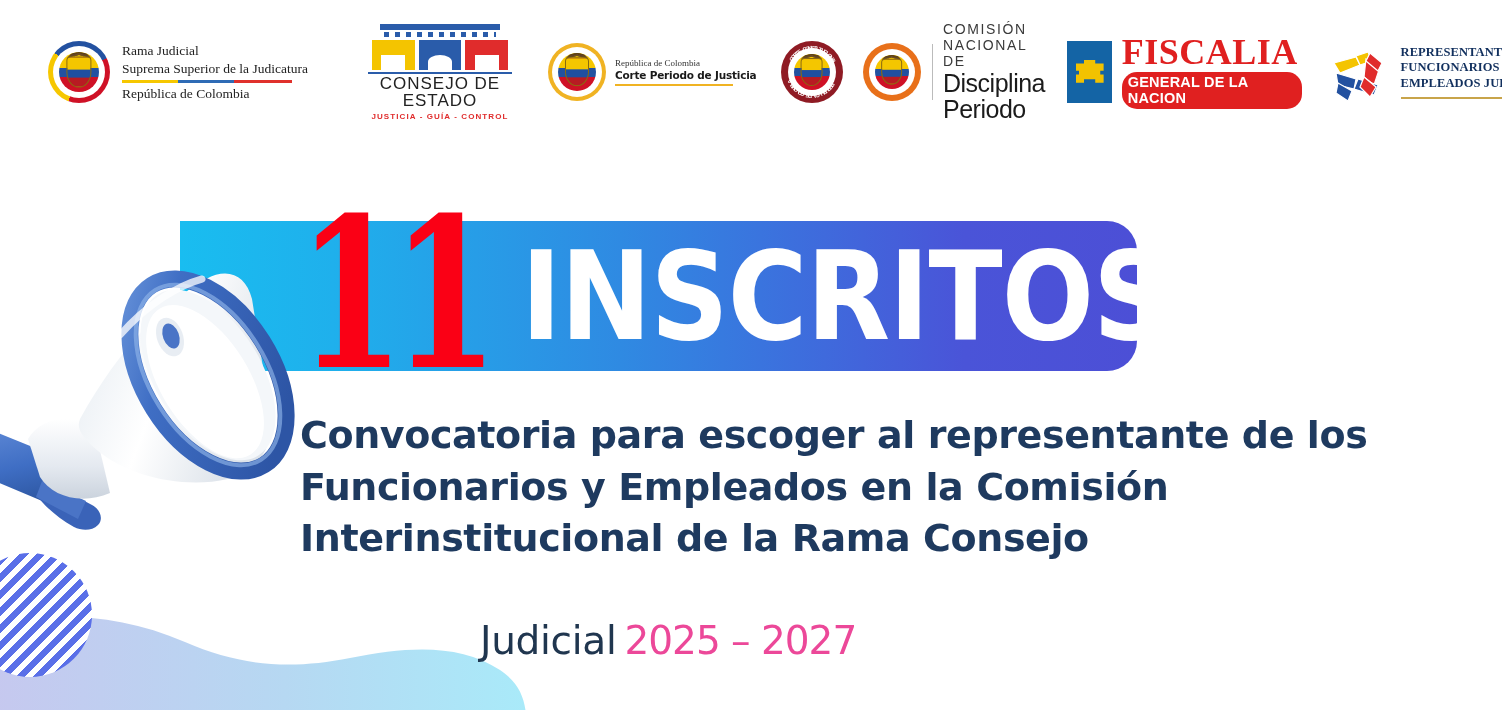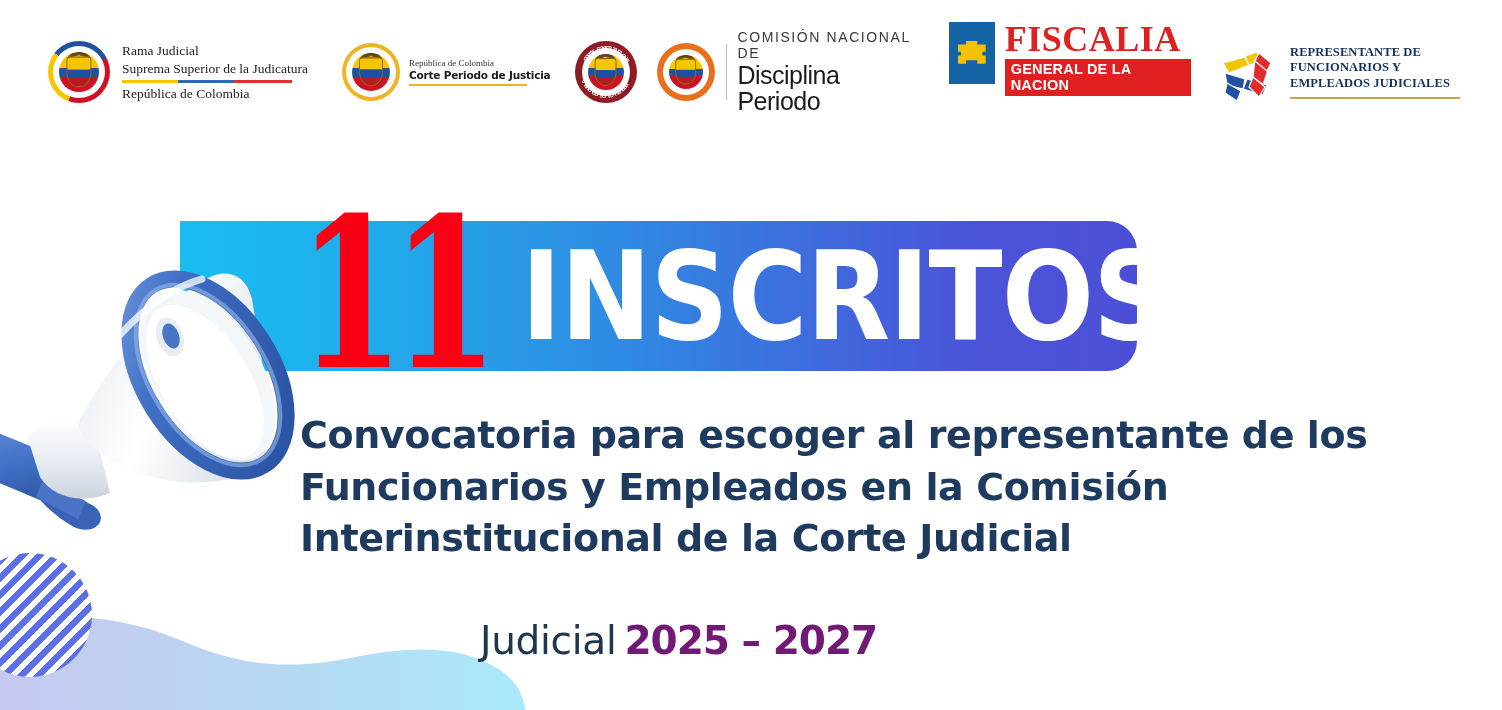--- a/index.html
+++ b/index.html
@@ -108,28 +108,28 @@
   .dj{ margin-left:20px; display:flex; align-items:center;}
   .dj-ring{ width:58px;height:58px; background:#e8701a; }
   .dj-ring .inner-white{ position:absolute; inset:6px; background:#fff; border-radius:50%;}
   .dj-ring .shield-core{ width:34px;height:34px; z-index:2;}
   .dj-sep{ width:1px; height:56px; background:#bbb; margin:0 11px; }
   .dj-t1{ font-size:14px; letter-spacing:1.6px; color:#3a3a3a; }
   .dj-t2{ font-size:25px; color:#1b1b1b; line-height:1.0; margin-top:2px; letter-spacing:-0.5px;}
   .dj-t3{ font-size:25px; color:#1b1b1b; line-height:1.05; letter-spacing:-0.5px;}
 
   
-  .fg{ margin-left:22px; display:flex; align-items:flex-start; }
+  .fg{ margin-left:22px; display:flex; align-items:center; }
   .fg-sq{ width:48px;height:62px;background:#1464a5; position:relative;}
   .fg-puz{ position:absolute; left:50%; top:50%; transform:translate(-50%,-50%);
            width:28px;height:30px;background:#f2c200;
            clip-path:polygon(0% 22%,30% 22%,30% 10%,70% 10%,70% 22%,100% 22%,100% 46%,88% 46%,88% 58%,100% 58%,100% 86%,70% 86%,70% 74%,30% 74%,30% 86%,0% 86%,0% 58%,12% 58%,12% 46%,0% 46%);}
   .fg-tx{ margin-left:10px; }
   .fg-t1{ font-family:"Liberation Serif", serif; font-size:36px; font-weight:bold; color:#e02020; line-height:0.95; letter-spacing:0.5px;}
-  .fg-t2{ background:#e02020; color:#fff; font-size:14.5px; font-weight:bold; padding:2px 6px 3px; letter-spacing:0.2px; margin-top:3px; display:inline-block;}
+  .fg-t2{ background:#e02020; color:#fff; font-size:14.5px; font-weight:bold; padding:2px 6px 3px; letter-spacing:0.2px; margin-top:3px; display:inline-block;border-radius:15px;}
 
   
   .rp{ margin-left:24px; display:flex; align-items:center; }
   .rp-ic{ position:relative; width:64px; height:66px; flex:none; }
   .rp-tx{ margin-left:11px; }
   .rp-t{ font-family:"Liberation Serif", serif; font-weight:bold; font-size:12.5px; color:#12305e; line-height:1.22; letter-spacing:0.1px; white-space:nowrap;}
   .rp-rule{ height:2px; width:170px; background:#c8a44a; margin-top:6px; }
 
   
   .wave{
@@ -190,40 +190,62 @@
   }
   .headline b{ font-weight:bold; }
   .headline .lite{ font-weight:700; }
 
   .period{
     position:absolute; left:480px; top:618px; z-index:6;
     font-family:"DejaVu Sans", sans-serif;
     font-size:39px; color:#20364f; letter-spacing:-0.3px;
     white-space:nowrap;
   }
-  .period b{ color:#701a75; font-weight:bold; letter-spacing:-1px; margin-left:8px;}
+  .period b{ color:#ec4899; font-weight:normal; letter-spacing:-1px; margin-left:8px;}
 </style>
 </head>
 <body>
 
 <div class="logo-bar">
 
   <div class="logo">
     <div class="shield-ring rj-ring">
       <div class="inner-white"></div>
       <div class="shield-core"></div>
     </div>
     <div class="rj-text">
       <div class="rj-l1">Rama Judicial</div>
       <div class="rj-l1">Suprema Superior de la Judicatura</div>
       <div class="rj-rule"></div>
       <div class="rj-l2">República de Colombia</div>
     </div>
   </div>
 
+  <div class="logo ce">
+    <div>
+      <div class="ce-build">
+        <div class="ce-roof"></div>
+        <div class="ce-dots"></div>
+        <div class="ce-cols">
+          <div class="ce-c y">
+              <span></span>
+            </div>
+          <div class="ce-c b">
+              <span></span>
+            </div>
+          <div class="ce-c r">
+              <span></span>
+            </div>
+        </div>
+        <div class="ce-base"></div>
+      </div>
+      <div class="ce-t1">CONSEJO DE ESTADO</div>
+      <div class="ce-t2">JUSTICIA - GUÍA - CONTROL</div>
+    </div>
+  </div>
 
   <div class="logo cs">
     <div class="shield-ring cs-ring">
       <div class="inner-white"></div>
       <div class="shield-core"></div>
     </div>
     <div class="cs-txt">
       <div class="cs-l1">República de Colombia</div>
       <div class="cs-l2">Corte Periodo de Justicia</div>
       <div class="cs-rule"></div>
@@ -406,18 +428,18 @@
     </g>
 
     <ellipse cx="200" cy="162" rx="13" ry="20" transform="rotate(-20 200 162)" fill="#e8edf3"></ellipse>
     <ellipse cx="201" cy="161" rx="8" ry="13" transform="rotate(-20 201 161)" fill="#4a74c6"></ellipse>
 
     <path d="M150 160 C178 128 210 110 232 104" stroke="#ffffff" stroke-width="7" fill="none" opacity="0.75" stroke-linecap="round"></path>
   </svg>
 </div>
 
 <div class="headline">
-  <span class="lite">Convocatoria para escoger al </span><b>representante de los Funcionarios y Empleados</b><span class="lite"> en la </span><b>Comisión Interinstitucional de la Corte Judicial</b>
+  <span class="lite">Convocatoria para escoger al </span><b>representante de los Funcionarios y Empleados</b><span class="lite"> en la </span><b>Comisión Interinstitucional de la Rama Consejo</b>
 </div>
 
 <div class="period">
   <span>Judicial</span><b>2025 – 2027</b>
 </div>
 
 </body></html>

